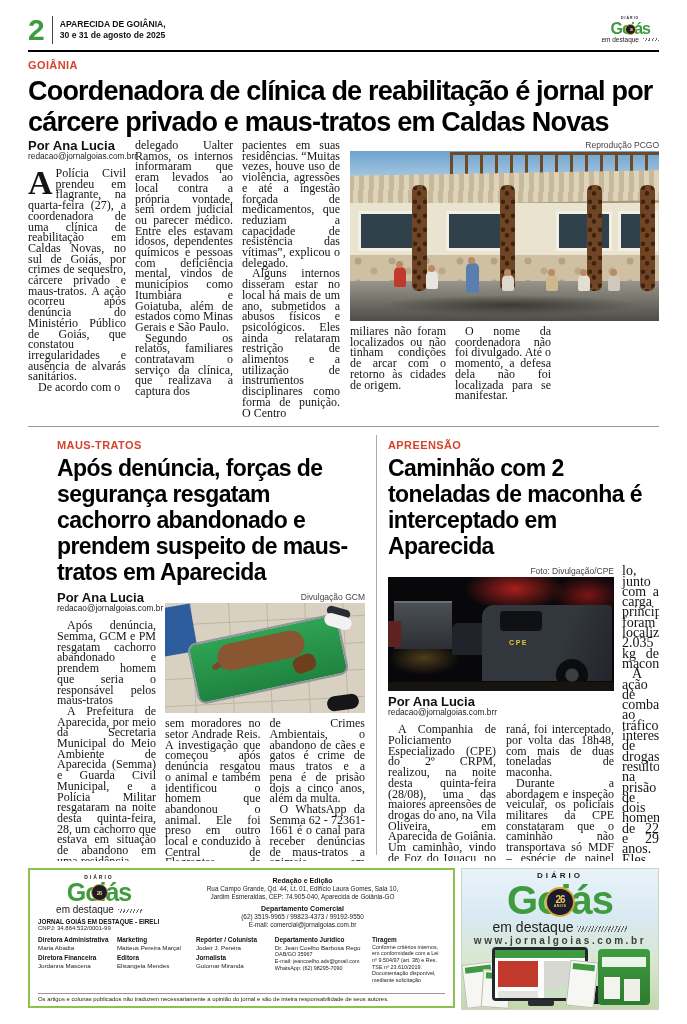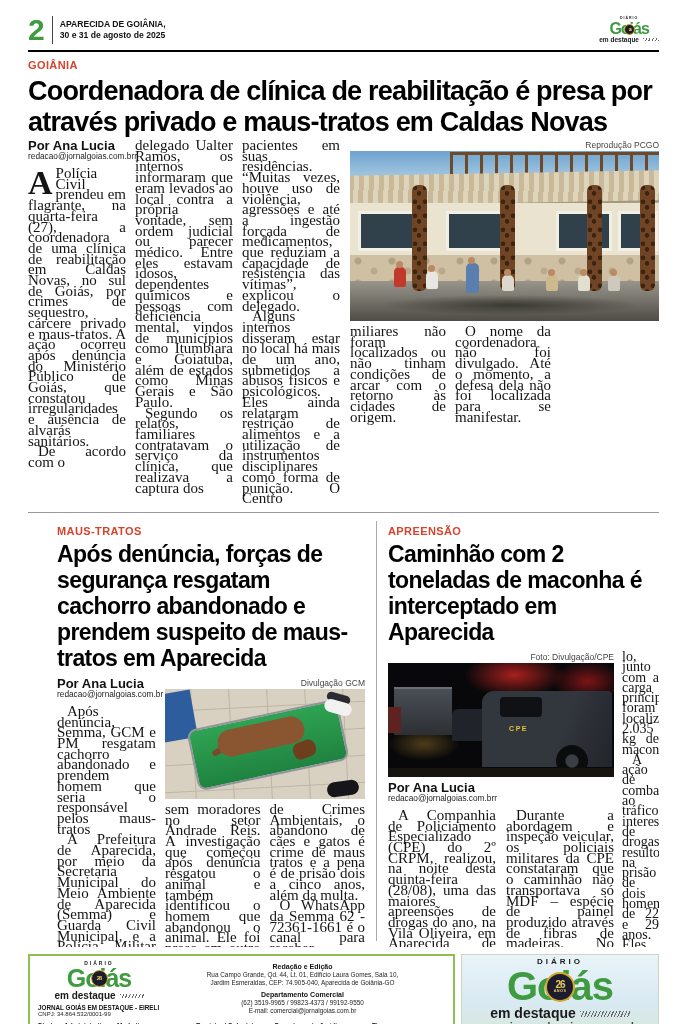--- a/index.html
+++ b/index.html
@@ -14,21 +14,21 @@
   .hdr-date{font-size:8.6px;font-weight:bold;line-height:1.3;color:#111;}
   .hdr-logo{margin-left:auto;}
   .rule-black{border-top:2.5px solid #000;margin-top:2px;}
 
   
   .brand{text-align:center;line-height:1;}
   .brand-diario{font-weight:bold;color:#1a1a1a;letter-spacing:2px;}
   .brand-name{position:relative;display:inline-block;font-weight:bold;color:#3f9b3f;letter-spacing:-1px;}
   .brand-badge{position:absolute;border-radius:50%;background:#1c1c2e;border:2px solid #d4a72c;
                display:flex;flex-direction:column;align-items:center;justify-content:center;color:#e9c95d;font-weight:bold;}
-  .brand-tag{font-weight:bold;color:#1a1a1a;white-space:nowrap;}
+  .brand-tag{font-weight:normal;color:#1a1a1a;white-space:nowrap;}
   .brand-tag::after{content:"";display:inline-block;height:6px;vertical-align:middle;margin-left:4px;
                background:repeating-linear-gradient(115deg,#666 0 1px,transparent 1px 3px);}
   .brand--sm .brand-diario{font-size:3.5px;letter-spacing:1px;}
   .brand--sm .brand-name{font-size:16px;}
   .brand--sm .brand-badge{width:9px;height:9px;left:38%;top:22%;font-size:4px;border-width:1px;}
   .brand--sm .brand-tag{font-size:6.5px;}
   .brand--sm .brand-tag::after{width:16px;height:3px;}
   .brand--md .brand-diario{font-size:5px;}
   .brand--md .brand-name{font-size:25px;}
   .brand--md .brand-badge{width:15px;height:15px;left:37%;top:16%;font-size:6px;border-width:1.5px;}
@@ -48,21 +48,21 @@
   h2{font-size:23px;line-height:26px;font-weight:bold;color:#000;letter-spacing:-0.6px;margin:4px 0 7px;}
 
   
   .main-body{display:flex;gap:10px;}
   .left-cols{display:flex;gap:9px;width:312px;flex:none;}
   .bcol{width:98px;flex:none;min-width:0;}
   .right-part{flex:1;min-width:0;}
   .credit{font-size:8.5px;color:#444;text-align:right;height:11px;}
   .under-cols{display:flex;gap:9px;margin-top:5px;}
   .under-cols .bcol{width:96px;}
-  p.body{font-family:"Liberation Serif","DejaVu Serif",serif;font-size:15px;line-height:10.7px;
+  p.body{font-family:"Liberation Serif","DejaVu Serif",serif;font-size:12px;line-height:10.7px;
          text-align:justify;margin:0;text-indent:10px;color:#141414;}
   p.nf{text-indent:0;}
   p.lead{text-indent:0;}
   p.lead::first-letter{float:left;font-size:34px;line-height:27px;padding:1px 3px 0 0;font-weight:bold;}
   .byline{margin-bottom:7px;}
   .byl-a{font-size:13px;font-weight:bold;line-height:11px;}
   .byl-e{font-size:8.3px;color:#222;line-height:10px;}
 
   .rule-thin{border-top:1px solid #999;margin-top:8px;}
   .lower{display:flex;height:434px;overflow:hidden;}
@@ -195,21 +195,21 @@
               <span>26</span>
             </span>
         </div>
         <div class="brand-tag">em destaque</div>
       </div>
     </div>
     <div class="rule-black"></div>
 
     <section>
       <div class="kicker">GOIÂNIA</div>
-      <h1>Coordenadora de clínica de reabilitação é presa por através privado e maus-tratos em Caldas Novas</h1>
+      <h1>Coordenadora de clínica de reabilitação é jornal por cárcere privado e maus-tratos em Caldas Novas</h1>
 
       <div class="main-body">
         <div class="left-cols">
           <div class="bcol">
             <div class="byline">
               <div class="byl-a">Por Ana Lucia</div>
               <div class="byl-e">redacao@jornalgoias.com.brr</div>
             </div>
             <p class="body lead">A Polícia Civil prendeu em flagrante, na quarta-feira (27), a coordenadora de uma clínica de reabilitação em Caldas Novas, no sul de Goiás, por crimes de sequestro, cárcere privado e maus-tratos. A ação ocorreu após denúncia do Ministério Público de Goiás, que constatou irregularidades e ausência de alvarás sanitários.</p>
             <p class="body">De acordo com o</p>
@@ -326,20 +326,21 @@
             </div>
             <div class="byline" style="margin-top:5px;">
               <div class="byl-a">Por Ana Lucia</div>
               <div class="byl-e">redacao@jornalgoias.com.brr</div>
             </div>
             <div class="ra-under">
               <div class="bcol">
                 <p class="body">A Companhia de Policiamento Especializado (CPE) do 2º CRPM, realizou, na noite desta quinta-feira (28/08), uma das maiores apreensões de drogas do ano, na Vila Oliveira, em Aparecida de Goiânia. Um caminhão, vindo de Foz do Iguaçu, no Pa-</p>
               </div>
               <div class="bcol">
+                <p class="body nf">raná, foi interceptado, por volta das 18h48, com mais de duas toneladas de maconha.</p>
                 <p class="body">Durante a abordagem e inspeção veicular, os policiais militares da CPE constataram que o caminhão não transportava só MDF – espécie de painel produzido através de fibras de madeiras. No interior do veícu-</p>
               </div>
             </div>
           </div>
           <div class="ra-c3">
             <p class="body nf">lo, junto com a carga principal, foram localizados 2.035 kg de maconha.</p>
             <p class="body">A ação de combate ao tráfico interestadual de drogas resultou na prisão de dois homens, de 22 e 29 anos. Eles confirmaram aos policiais militares que receberiam o valor de R$ 50 mil para realizar o transporte da droga até Aparecida de Goiânia.</p>
             <p class="body">Os detidos já têm passagens pela polícia por outros crimes e também por tráfico de drogas. Os dois presos e as substâncias entorpecentes foram encaminhados para a sede da Polícia Federal, em Goiânia.</p>
           </div>
         </div>

